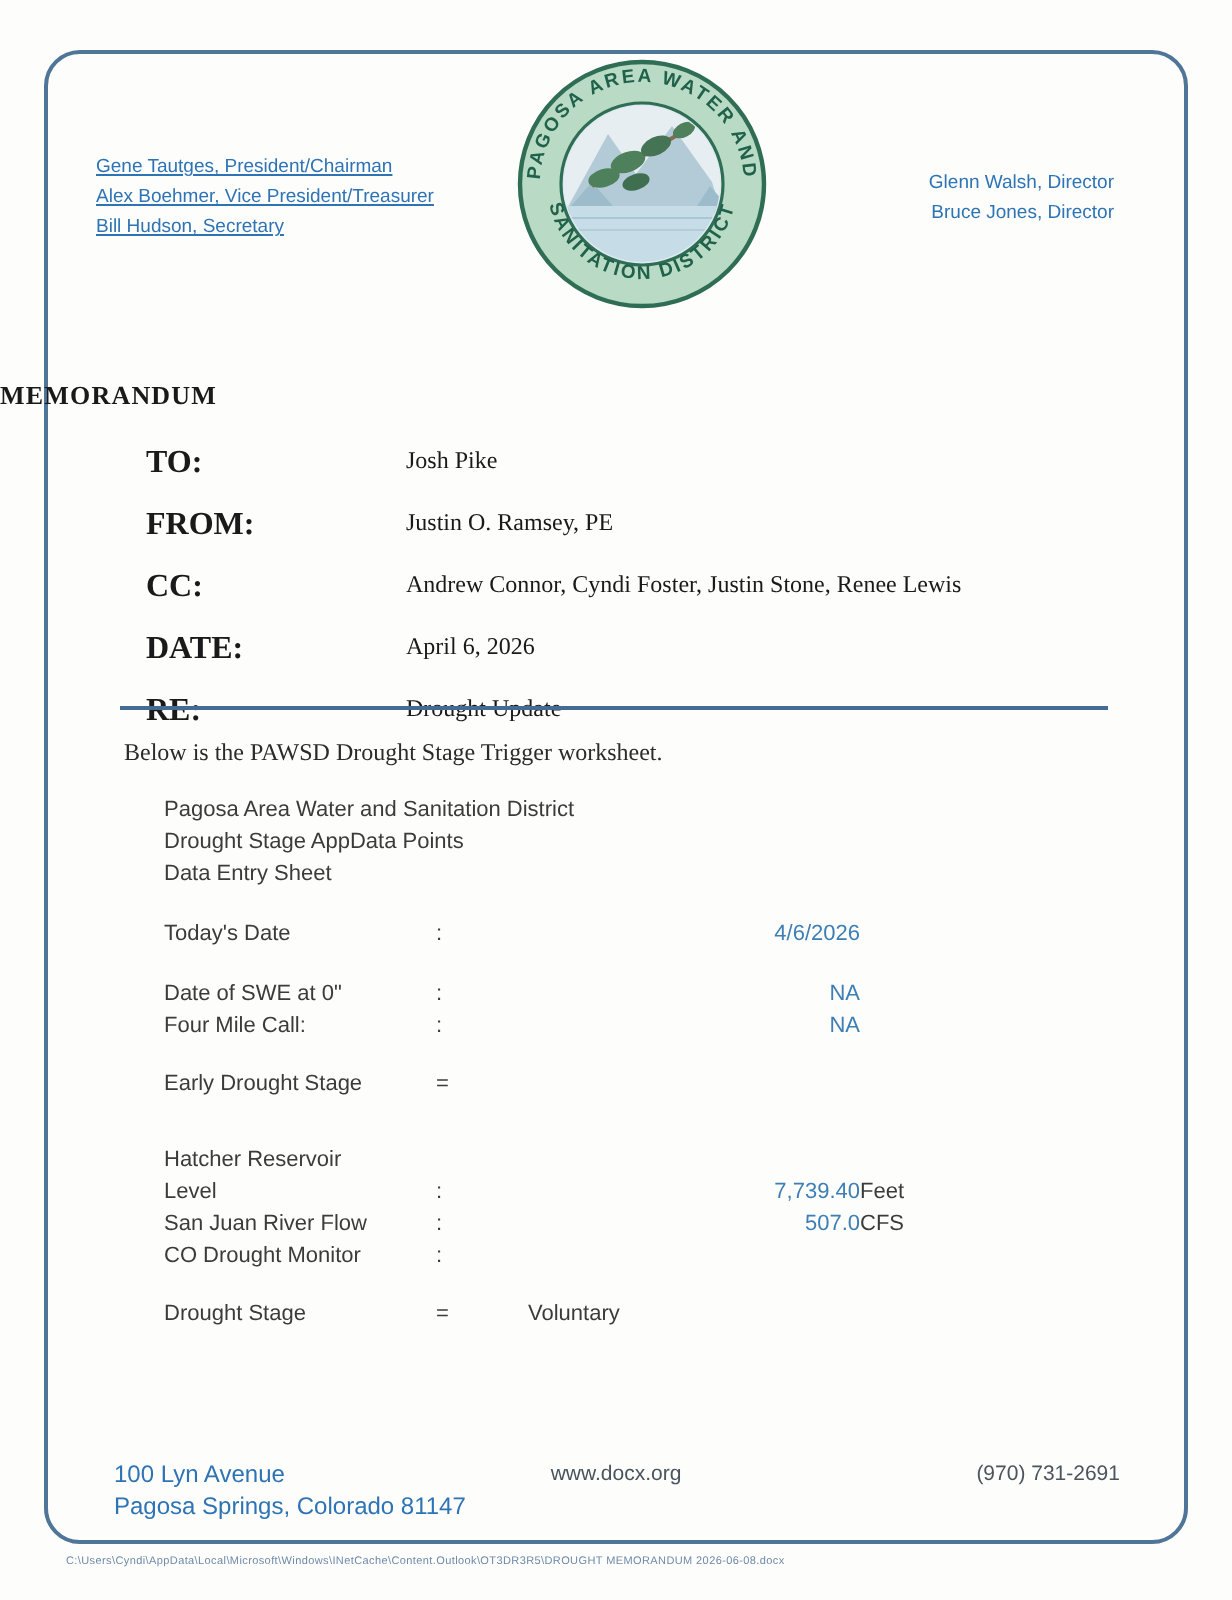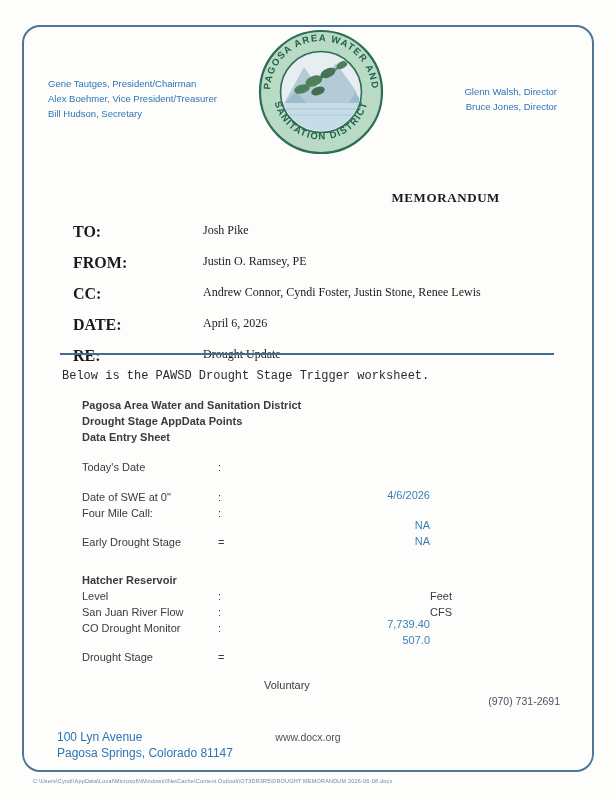--- a/index.html
+++ b/index.html
@@ -8,76 +8,76 @@
     position:relative; width:616px; height:800px; background:#fdfdfc;
     overflow:hidden;
   }
   .frame {
     position:absolute; left:22px; top:25px; width:572px; height:747px;
     border:2px solid #4f7598; border-radius:18px; background:transparent;
   }
   
   .officers {
     position:absolute; left:48px; top:76px;
-    font-size:9.5px; line-height:15px; color:#2e74b5;
+    font-size:9.5px; line-height:15px; color:#2e74b5;text-decoration:underline;
   }
   .directors {
     position:absolute; right:59px; top:84px; text-align:right;
     font-size:9.5px; line-height:15px; color:#2e74b5;
   }
   .logo-wrap { position:absolute; left:258px; top:29px; width:126px; height:126px; }
   
   .memo-title {
-    position:absolute; left:12px; top:190px; width:488px; text-align:right;
+    position:absolute; left:0; top:190px; width:488px; text-align:left;
     font-family:"Liberation Serif", serif; font-weight:bold; font-size:13px;
     letter-spacing:0.6px; color:#1a1a1a;
   }
   .memo-fields { position:absolute; left:73px; top:223px; width:480px; }
   .memo-row { display:grid; grid-template-columns:130px 1fr; margin-bottom:13px; }
   .memo-label {
     font-family:"Liberation Serif", serif; font-weight:bold; font-size:16px; color:#1a1a1a;
   }
   .memo-value {
     font-family:Liberation Serif, serif; font-size:12px; color:#1a1a1a;
   }
   .separator {
     position:absolute; left:60px; top:353px; width:494px; height:2px;
     background:#436b93; border:none;
   }
   
   .intro {
     position:absolute; left:62px; top:369px;
-    font-family:Liberation Mono, monospace; font-size:12px; color:#2b2b2b;
+    font-family:Liberation Serif, serif; font-size:12px; color:#2b2b2b;
   }
   .worksheet {
     position:absolute; left:82px; top:397px; width:440px;
     font-size:11px; color:#3b3b3b;
   }
-  .ws-line { height:16px; line-height:16px; font-weight:bold; color:#3b3b3b; }
+  .ws-line { height:16px; line-height:16px; font-weight:normal; color:#3b3b3b; }
   .ws-row {
     display:grid; grid-template-columns:136px 46px 166px 44px;
     height:16px; line-height:16px; font-weight:normal;
   }
   .ws-label { color:#3b3b3b; }
   .ws-sep { color:#3b3b3b; }
-  .ws-value { text-align:right; color:#3d7fb5;margin-top:28px; }
+  .ws-value { text-align:right; color:#3d7fb5; }
   .ws-value.plain { text-align:left; color:#3b3b3b; }
   .ws-unit { padding-left:0; color:#3b3b3b; }
   .gap-s { height:13px; } .gap-m { height:14px; } .gap-l { height:22px; }
   
   .footer-address {
     position:absolute; left:57px; top:729px;
     font-size:12px; line-height:16px; color:#2e74b5;
   }
   .footer-site {
     position:absolute; left:0; top:731px; width:616px; text-align:center;
     font-size:10.5px; color:#4a545e;
   }
   .footer-phone {
-    position:absolute; right:56px; top:695px;
+    position:absolute; right:56px; top:731px;
     font-size:10.5px; color:#4a545e;
   }
   .file-path {
     position:absolute; left:33px; top:778px;
     font-size:5.5px; color:#6d89a8; letter-spacing:0.2px; white-space:nowrap;
   }
   
   .seal-text { font-family:"Liberation Sans", sans-serif; font-size:9.5px; font-weight:bold;
     letter-spacing:1.3px; fill:#20614a; }
 </style>

